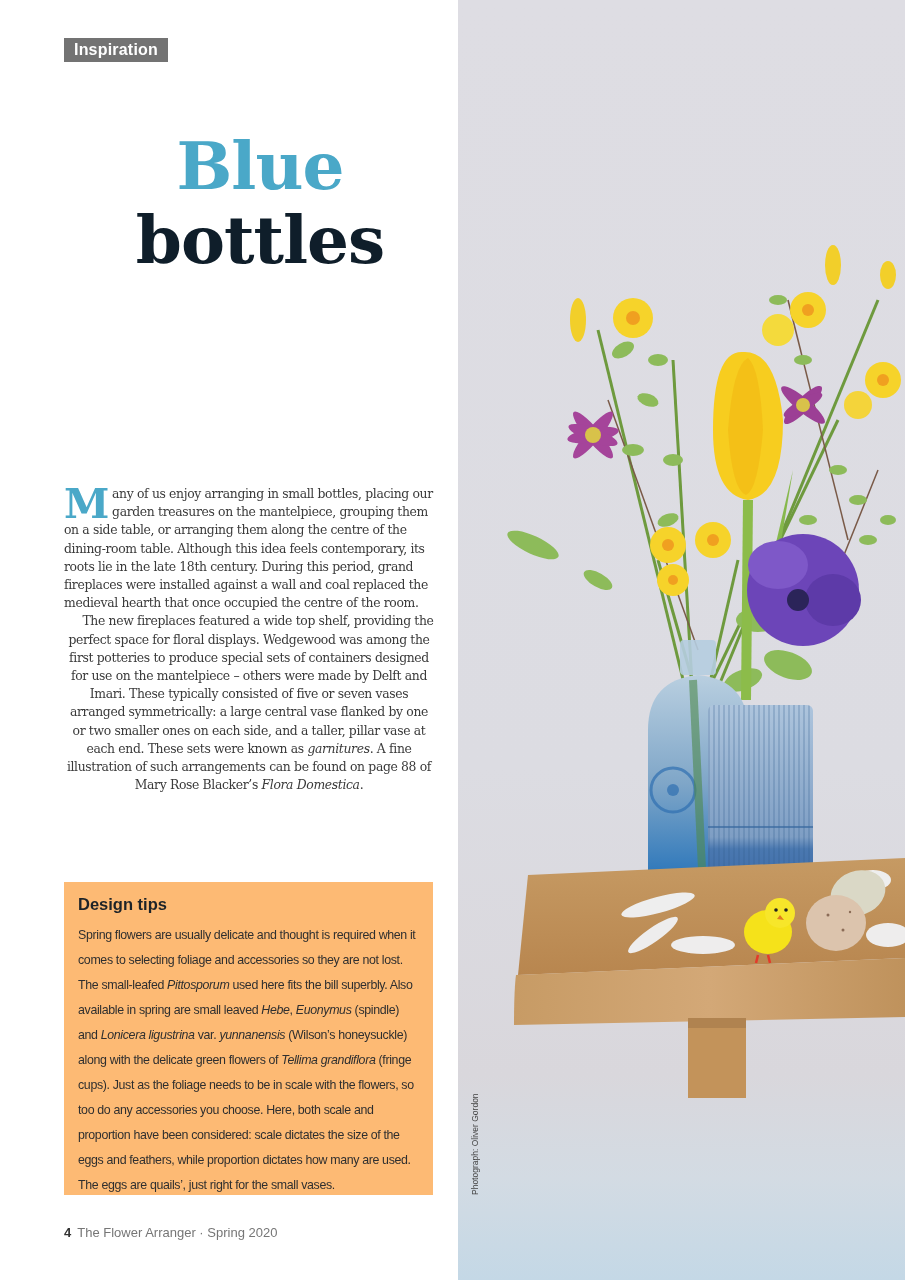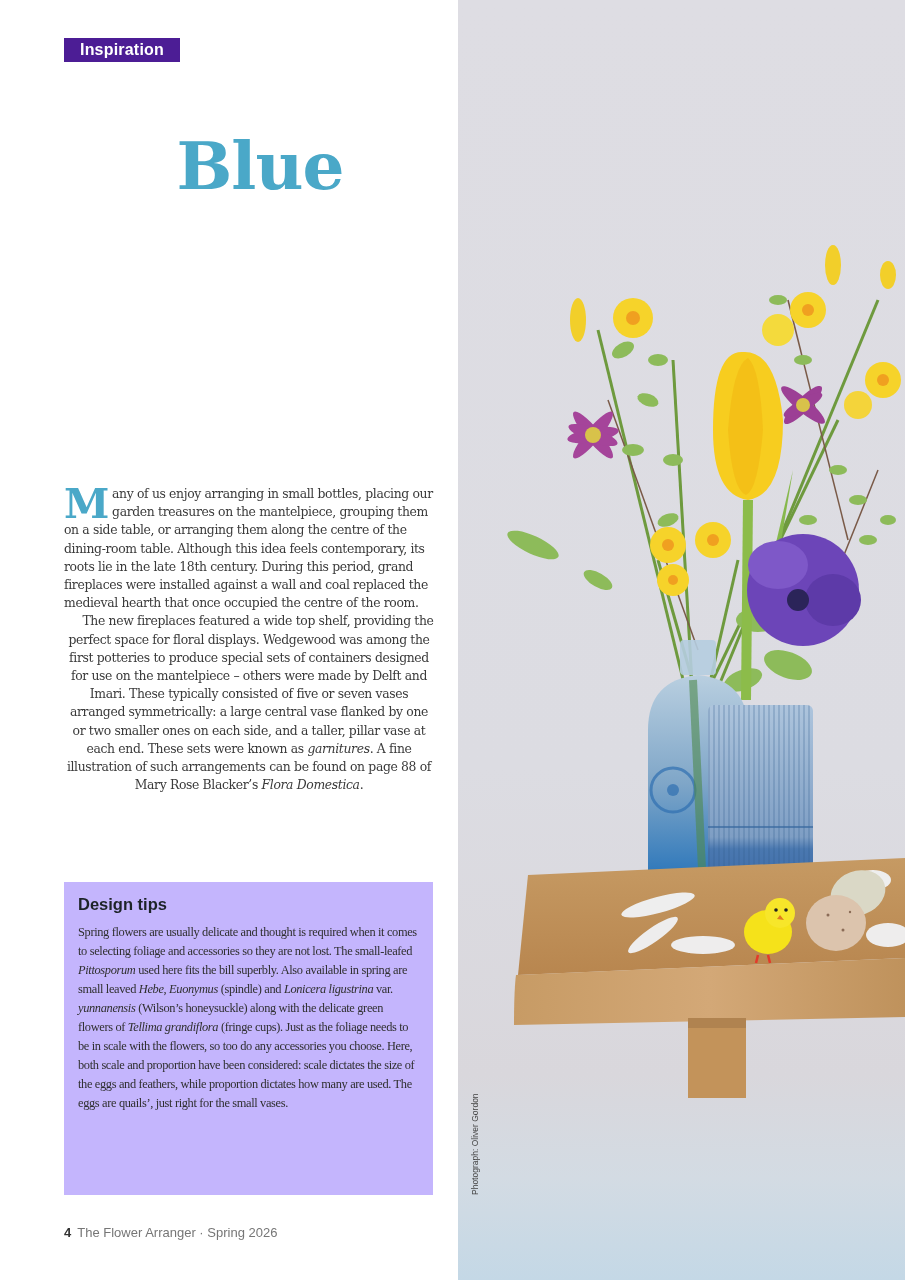--- a/index.html
+++ b/index.html
@@ -2,22 +2,22 @@
 <html><head>
 <meta charset="utf-8">
 <style>
   * { box-sizing: border-box; margin: 0; padding: 0; }
   html, body { width: 905px; height: 1280px; overflow: hidden; background: #ffffff; }
   body { position: relative; font-family: "DejaVu Serif", serif; color: #2b2b2b; }
 
   .left-col { position: absolute; left: 0; top: 0; width: 458px; height: 1280px; background: #ffffff; }
 
   .section-tag {
-    position: absolute; left: 64px; top: 38px; height: 24px; padding: 0 16px;
-    background: #4c1d95; color: #ffffff;
+    position: absolute; left: 64px; top: 38px; height: 24px; padding: 0 10px;
+    background: #737373; color: #ffffff;
     font-family: "Liberation Sans", sans-serif; font-size: 16px; font-weight: 700;
     line-height: 24px; letter-spacing: 0.2px;
   }
 
   .headline { position: absolute; left: 0; width: 520px; text-align: center; font-family: "DejaVu Serif", serif; font-weight: 700; }
   .headline-line1 { top: 128px; left: 0; width: 520px; font-size: 66px; line-height: 76px; color: #4aa8c8; letter-spacing: -1px; }
   .headline-line2 { top: 202px; left: 0; width: 520px; font-size: 66px; line-height: 76px; color: #0f1e2a; letter-spacing: -1px; }
 
   .standfirst {
     position: absolute; left: 64px; top: 306px; width: 392px; text-align: center;
@@ -32,24 +32,24 @@
   }
   .body-text p { margin: 0; }
   .body-text p + p { text-indent: 18px; text-align: center; }
   .dropcap {
     float: left; font-family: "DejaVu Serif", serif; font-weight: 700; color: #4aa8c8;
     font-size: 41px; line-height: 34px; margin: 2px 3px 0 0; height: 34px;
   }
 
   .tips-box {
     position: absolute; left: 64px; top: 882px; width: 369px; height: 313px;
-    background: #c4b5fd; padding: 12px 14px 0 14px;
+    background: #fdba74; padding: 12px 14px 0 14px;
   }
   .tips-title { font-family: "Liberation Sans", sans-serif; font-weight: 700; font-size: 16.5px; color: #1d2328; line-height: 20px; margin-bottom: 9px; }
-  .tips-body { font-family: Liberation Serif, serif; font-size: 12.4px; line-height: 19px; color: #2f2f2f; letter-spacing: -0.35px; }
+  .tips-body { font-family: Liberation Sans, sans-serif; font-size: 12.4px; line-height: 25px; color: #2f2f2f; letter-spacing: -0.35px; }
   .tips-body i, .body-text i { font-style: italic; }
 
   .folio {
     position: absolute; left: 64px; top: 1224px;
     font-family: "Liberation Sans", sans-serif; font-size: 13px; color: #767676; line-height: 18px;
   }
   .folio .page-num { font-weight: 700; color: #333333; margin-right: 6px; }
 
   
   .photo {
@@ -62,36 +62,37 @@
   }
   .photo svg { position: absolute; left: 0; top: 0; }
 </style>
 </head>
 <body>
 
 <div class="left-col">
   <div class="section-tag">Inspiration</div>
 
   <div class="headline headline-line1">Blue</div>
+  <div class="headline headline-line2">bottles</div>
 
 
   <div class="body-text">
     <p>
       <span class="dropcap">M</span><span>any of us enjoy arranging in small bottles, placing our garden treasures on the mantelpiece, grouping them on a side table, or arranging them along the centre of the dining-room table. Although this idea feels contemporary, its roots lie in the late 18th century. During this period, grand fireplaces were installed against a wall and coal replaced the medieval hearth that once occupied the centre of the room.</span>
     </p>
     <p><span>The new fireplaces featured a wide top shelf, providing the perfect space for floral displays. Wedgewood was among the first potteries to produce special sets of containers designed for use on the mantelpiece – others were made by Delft and Imari. These typically consisted of five or seven vases arranged symmetrically: a large central vase flanked by one or two smaller ones on each side, and a taller, pillar vase at each end. These sets were known as </span><i>garnitures</i><span>. A fine illustration of such arrangements can be found on page 88 of Mary Rose Blacker’s </span><i>Flora Domestica</i><span>.</span></p>
   </div>
 
   <div class="tips-box">
     <div class="tips-title">Design tips</div>
     <div class="tips-body"><span>Spring flowers are usually delicate and thought is required when it comes to selecting foliage and accessories so they are not lost. The small-leafed </span><i>Pittosporum</i><span> used here fits the bill superbly. Also available in spring are small leaved </span><i>Hebe</i><span>, </span><i>Euonymus</i><span> (spindle) and </span><i>Lonicera ligustrina</i><span> var. </span><i>yunnanensis</i><span> (Wilson’s honeysuckle) along with the delicate green flowers of </span><i>Tellima grandiflora</i><span> (fringe cups). Just as the foliage needs to be in scale with the flowers, so too do any accessories you choose. Here, both scale and proportion have been considered: scale dictates the size of the eggs and feathers, while proportion dictates how many are used. The eggs are quails’, just right for the small vases.</span></div>
   </div>
 
   <div class="folio">
-    <span class="page-num">4</span><span>The Flower Arranger · Spring 2026</span>
+    <span class="page-num">4</span><span>The Flower Arranger · Spring 2020</span>
   </div>
 </div>
 
 <div class="photo">
   <svg width="447" height="1280" viewBox="0 0 447 1280">
     <defs>
       <linearGradient id="wood" x1="0" y1="0" x2="0" y2="1">
         <stop offset="0" stop-color="#c69a63"></stop>
           <stop offset="1" stop-color="#b8864f"></stop>
       </linearGradient>

